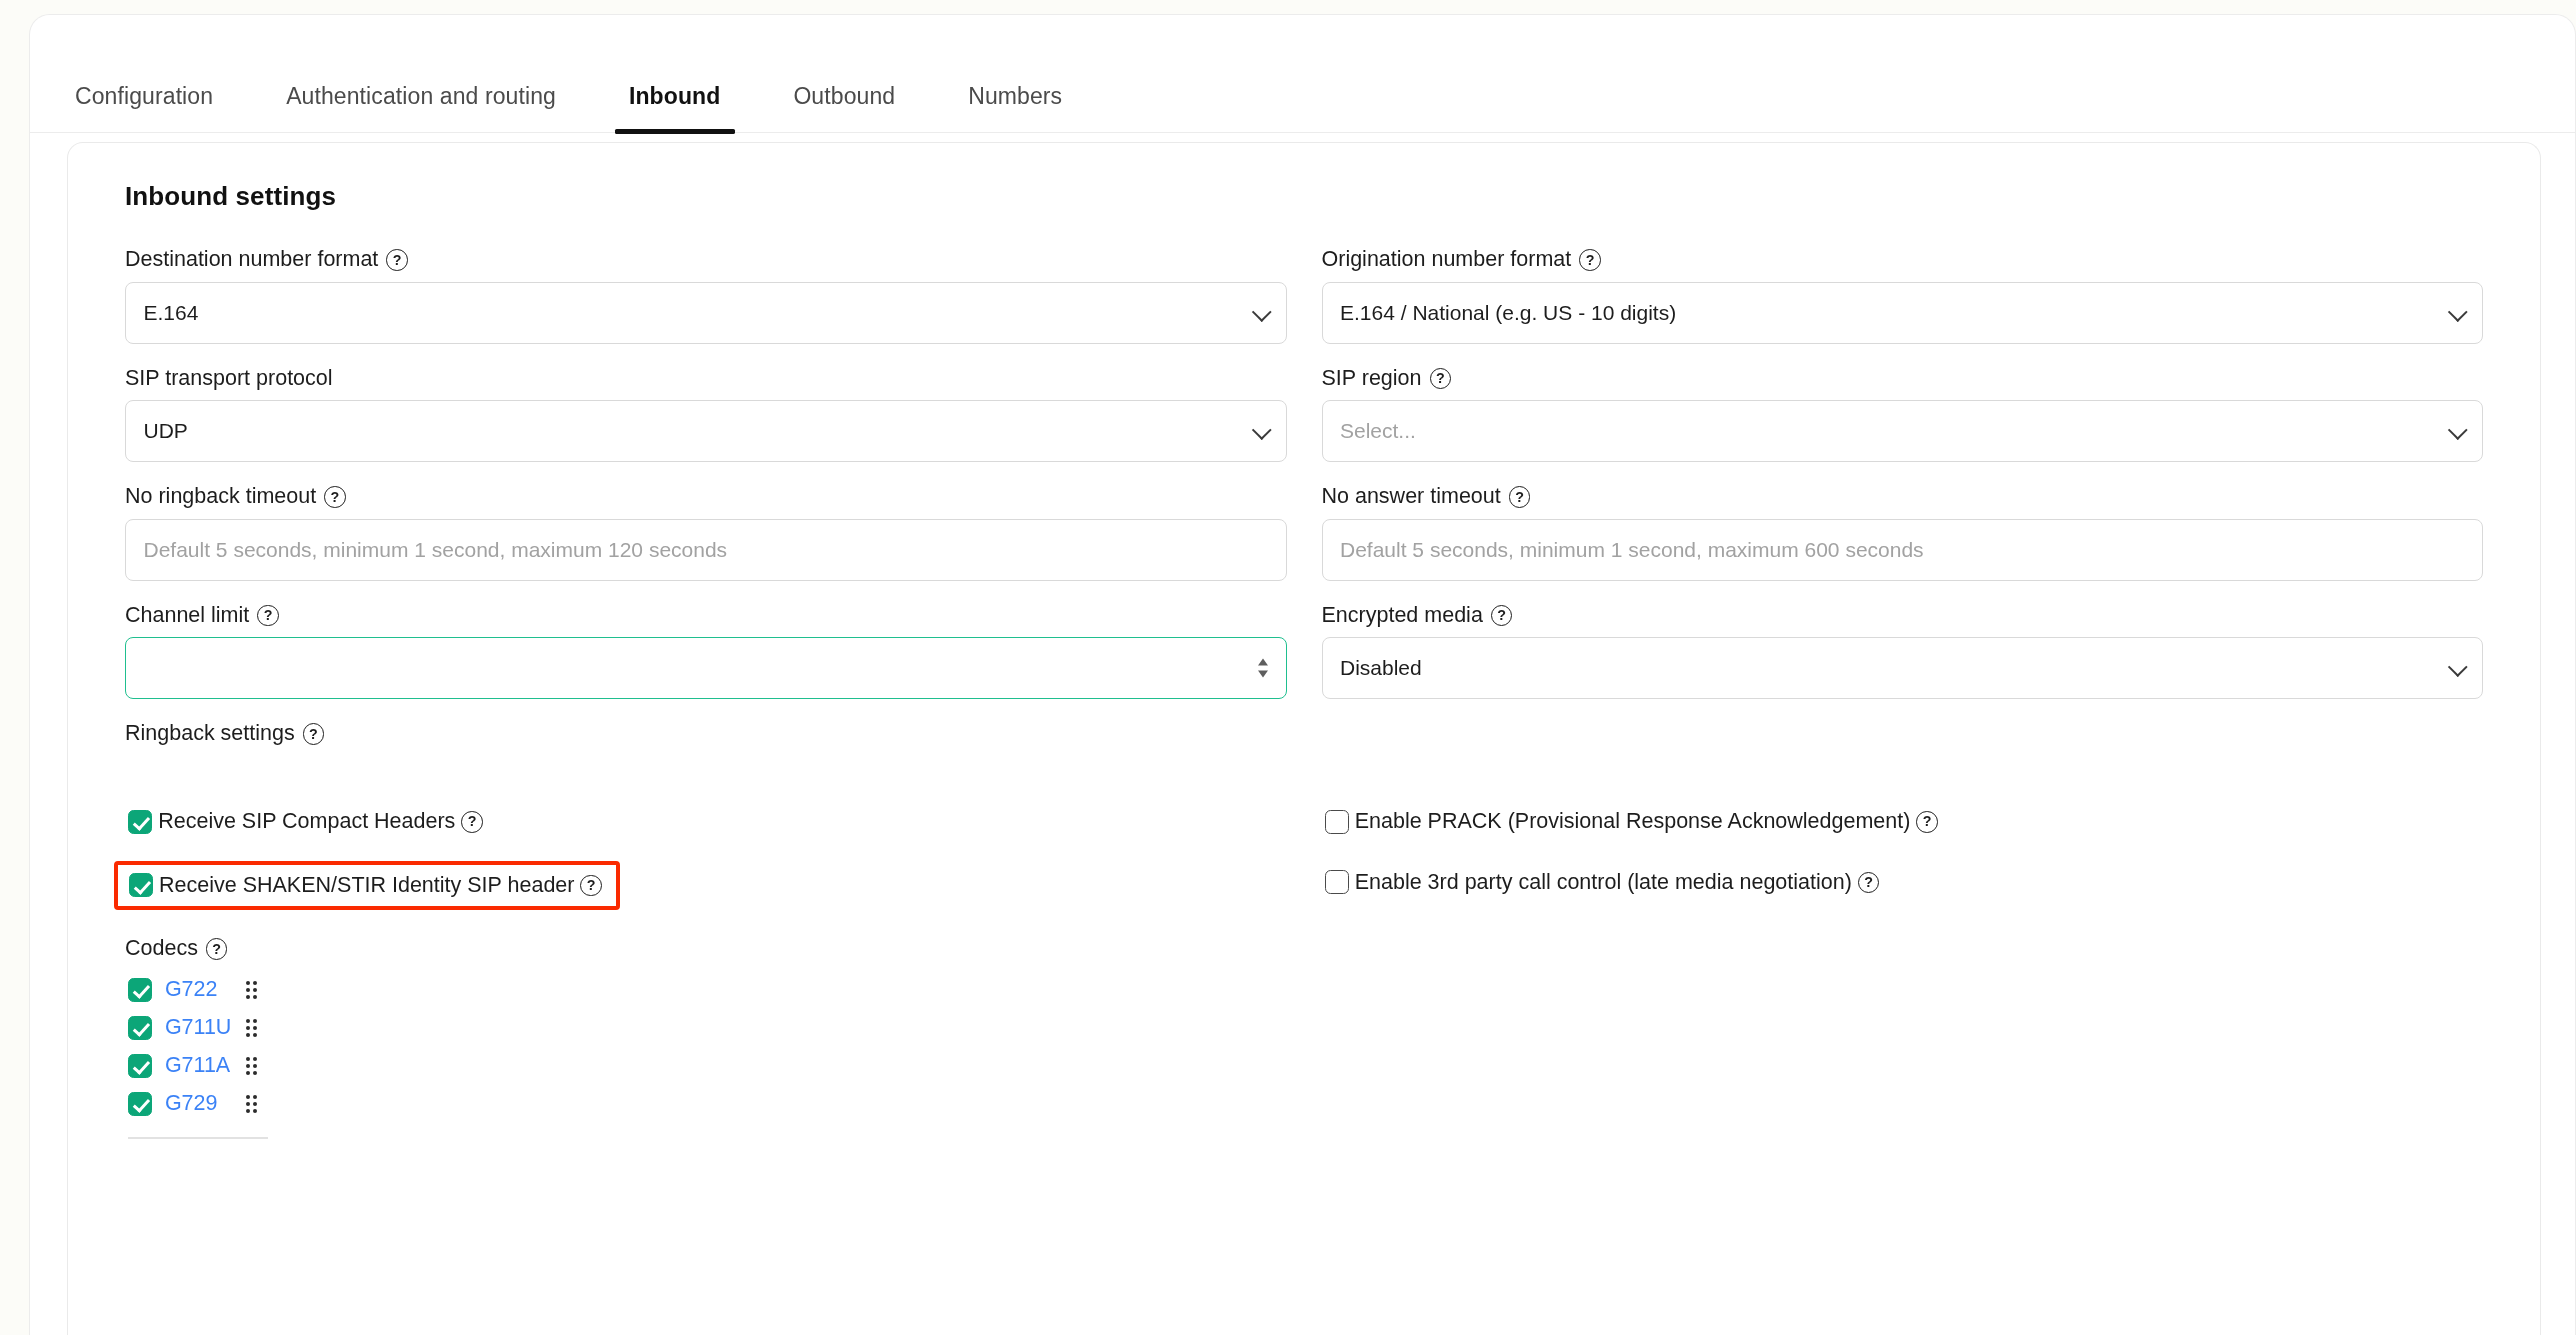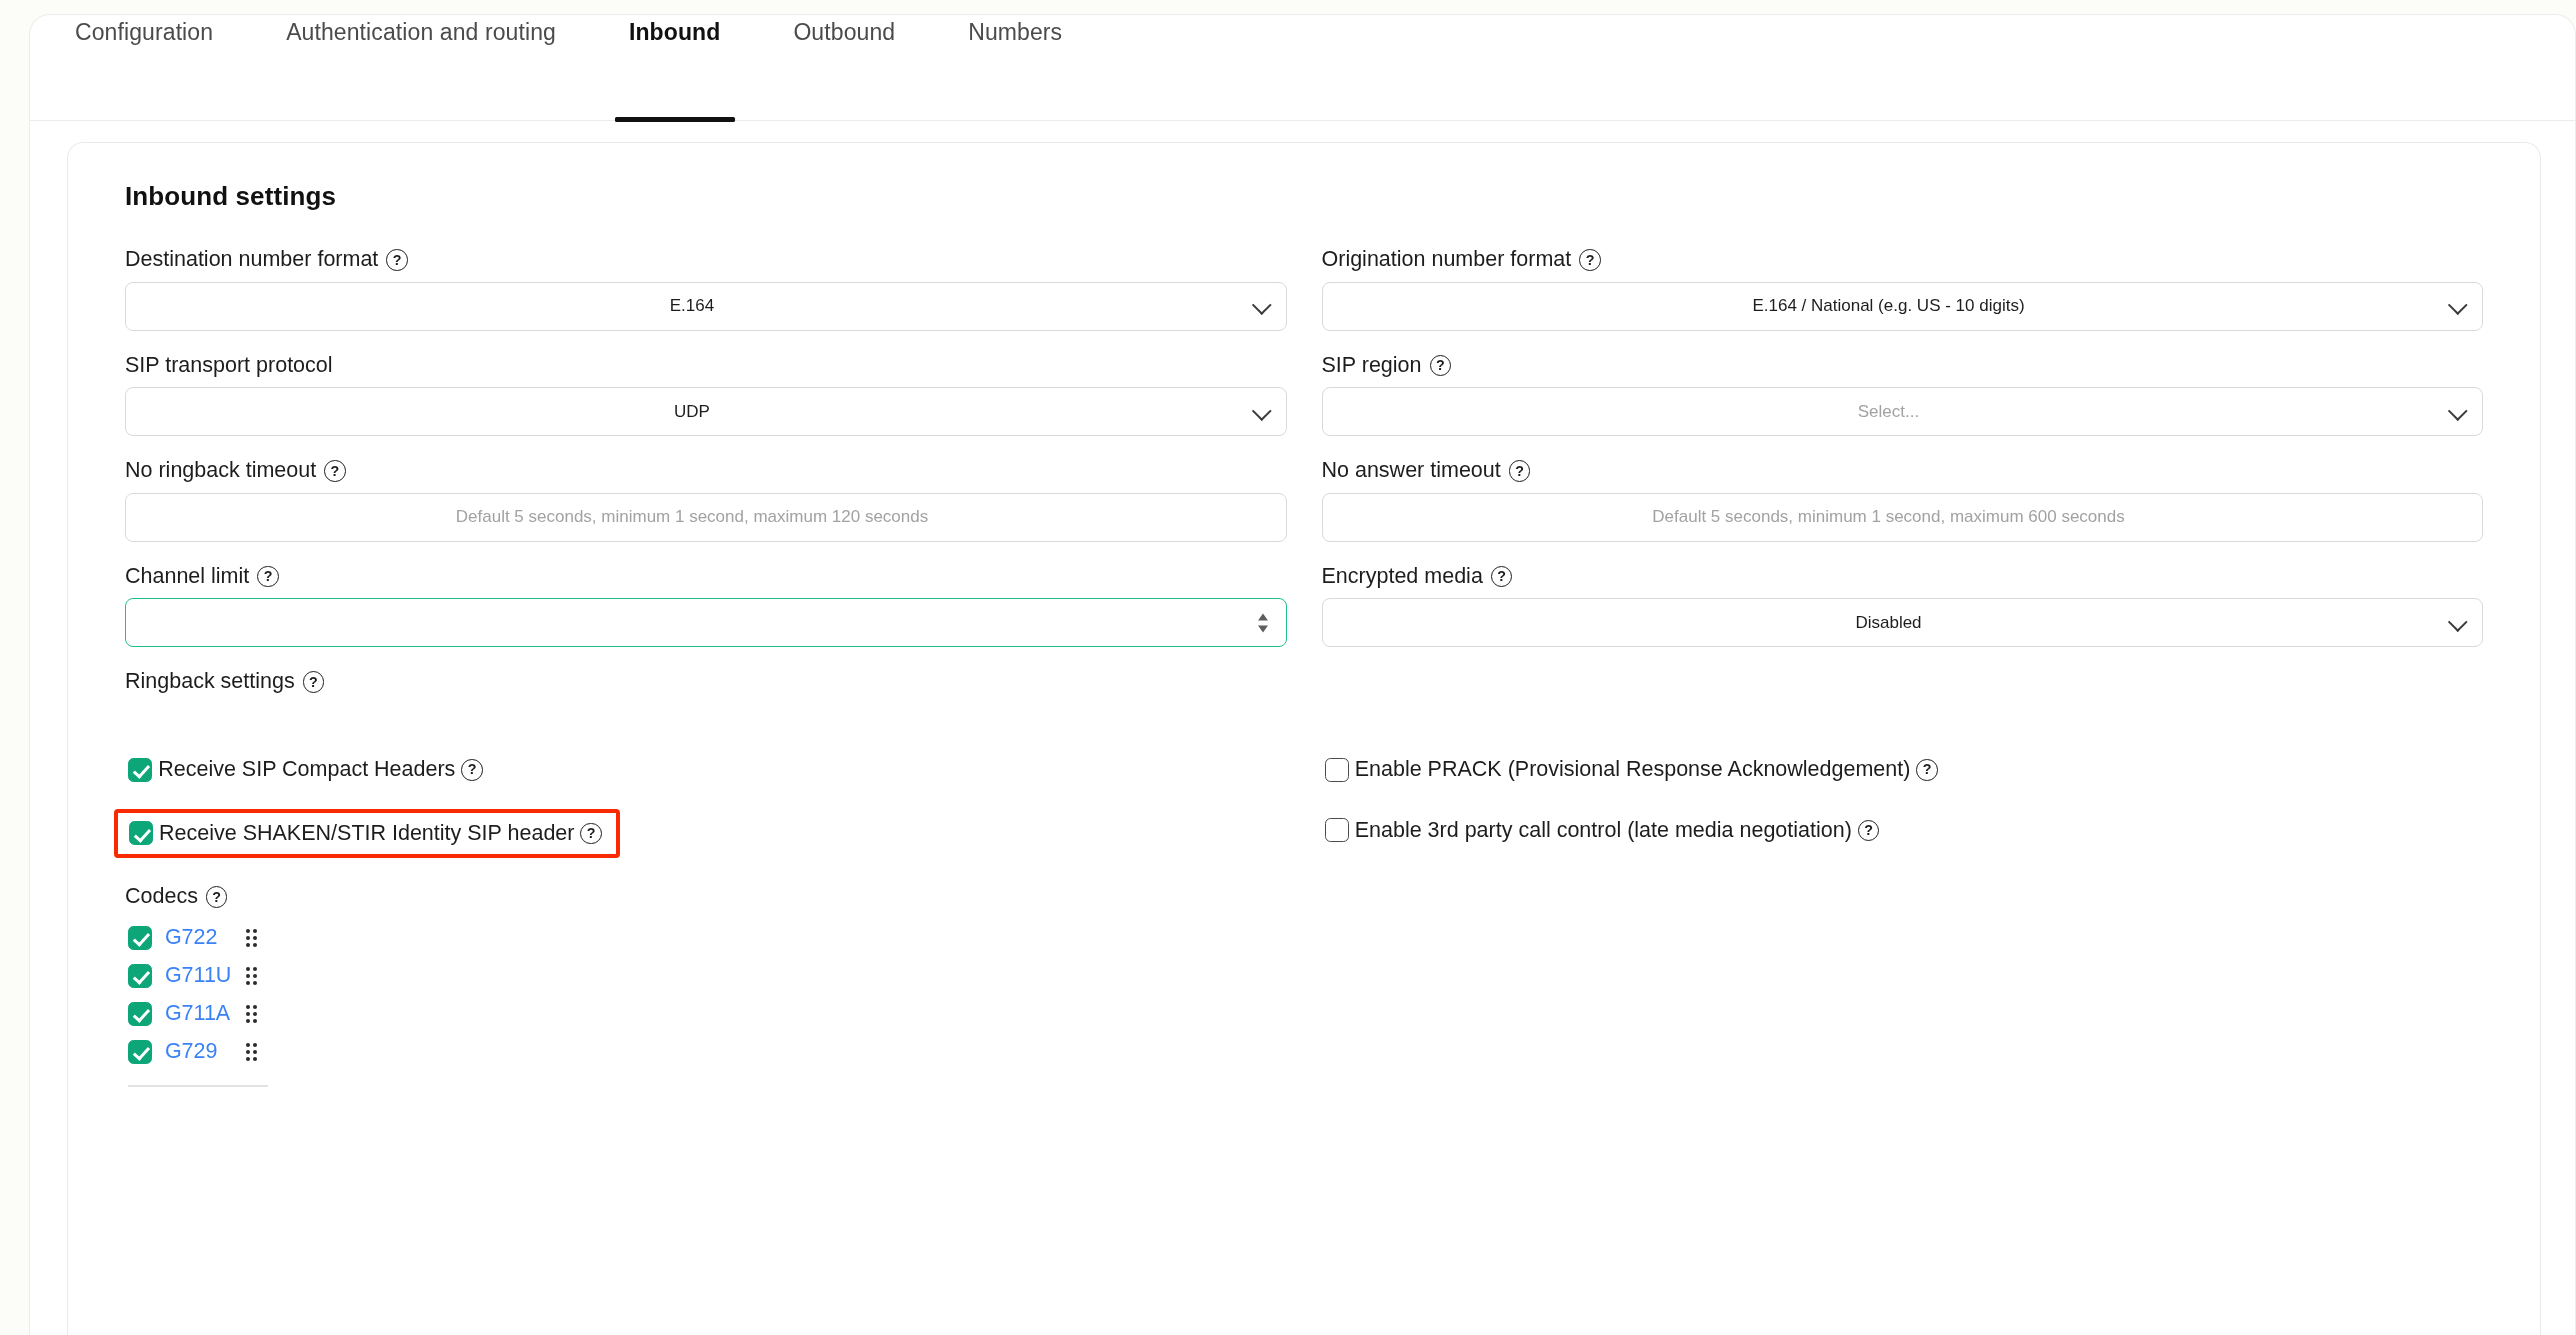--- a/index.html
+++ b/index.html
@@ -30,24 +30,25 @@
     border-top-left-radius: 20.7px;
     border-top-right-radius: 20.7px;
     border: 0.8px solid #ececec;
     border-bottom: none;
   }
 
   
   .tabbar {
     position: absolute;
     left: 0;
-    top: 4px;
+    top: 16px;
     width: 2546px;
     height: 102px;
     display: flex;
+    align-items: flex-end;
     padding-left: 45px;
     border-bottom: 1.6px solid #ececec;
   }
   .tab {
     position: relative;
     font-size: 23px;
     color: #4b4b4b;
     padding: 0 0 22px 0;
     margin-right: 73px;
     white-space: nowrap;
@@ -124,32 +125,31 @@
     font-weight: 700;
     line-height: 1;
     color: #1d1d1d;
     cursor: pointer;
     flex: 0 0 auto;
     padding-bottom: 0.8px;
   }
 
   .control {
     position: relative;
-    height: 49px;
+    height: 62px;
     border: 1.3px solid #d9d9d9;
     border-radius: 8px;
     background: #ffffff;
     display: flex;
     align-items: center;
     padding: 0 45px 0 17.5px;
-    font-size: 17px;
+    font-size: 21px;
     color: #1d1d1d;
     cursor: pointer;
     overflow: hidden;
-    justify-content: center;
   }
   .control.focused {
     border: 1.6px solid #1fbf8f;
   }
   .control .val { white-space: nowrap; overflow: hidden; text-overflow: ellipsis; }
   .control .ph { color: #a2a2a2; }
 
   .chev {
     position: absolute;
     right: 17.5px;

